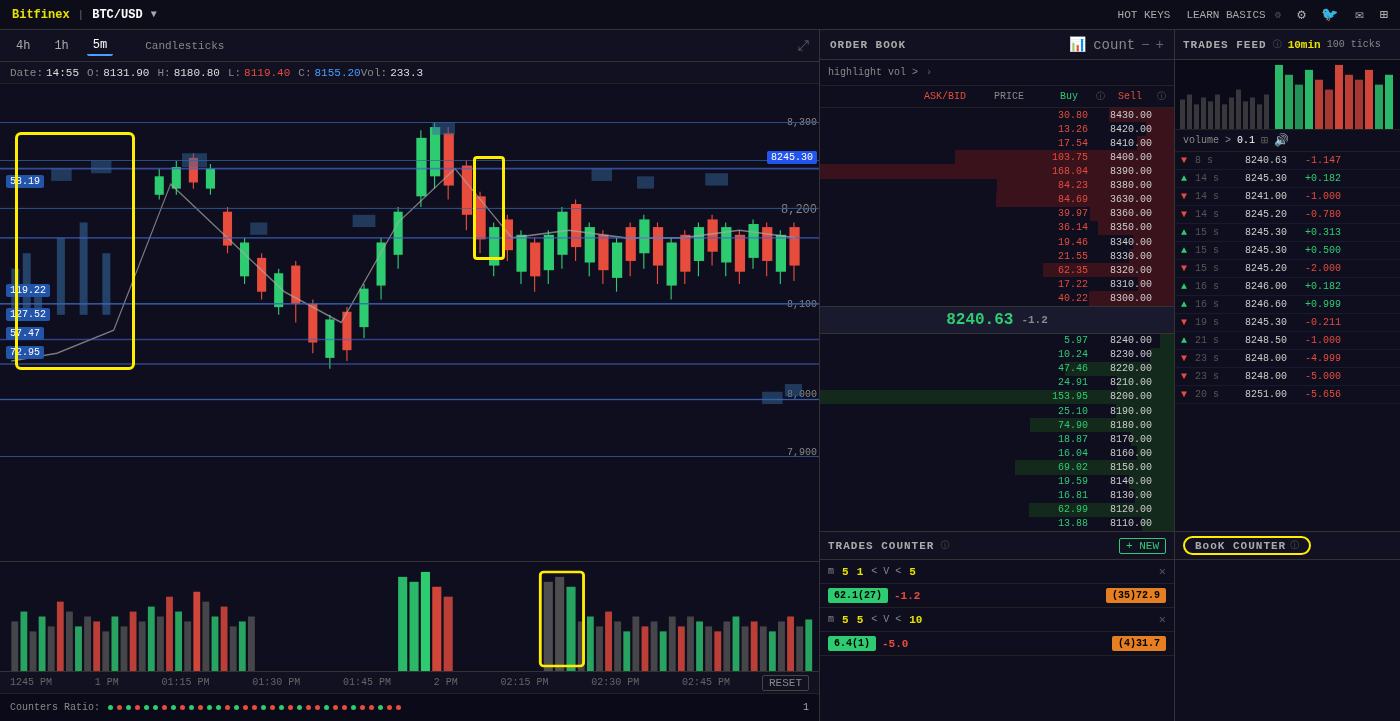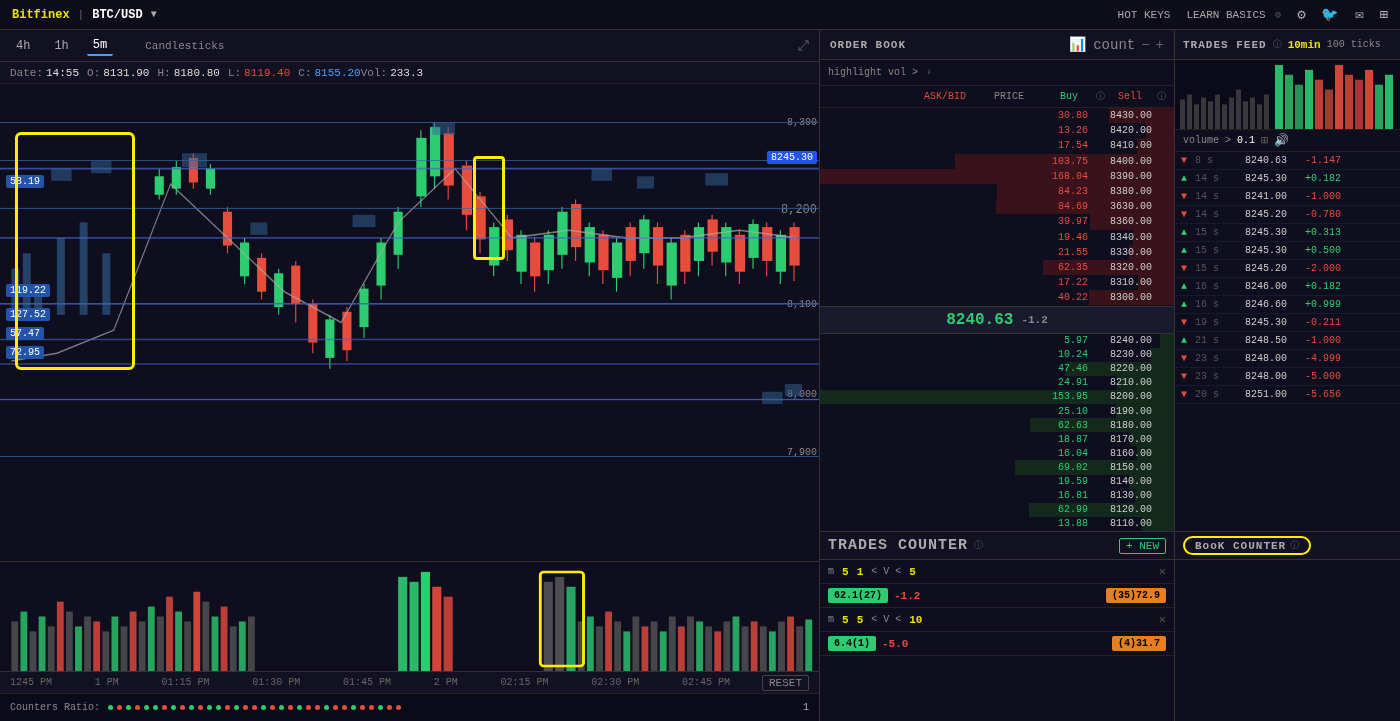--- a/index.html
+++ b/index.html
@@ -494,21 +494,21 @@
     .tc-header {
       height: 28px;
       background: #111122;
       display: flex;
       align-items: center;
       padding: 0 8px;
       border-bottom: 1px solid #333;
       gap: 6px;
       flex-shrink: 0;
     }
-    .tc-title { color: #aaa; font-size: 15px; font-weight: bold; letter-spacing: 1px; }
+    .tc-title { color: #aaa; font-size: 11px; font-weight: bold; letter-spacing: 1px; }
     .tc-info { color: #555; font-size: 9px; }
     .tc-new-btn {
       margin-left: auto;
       color: #2ecc71;
       font-size: 11px;
       cursor: pointer;
       border: 1px solid #2ecc71;
       padding: 1px 6px;
       border-radius: 2px;
     }
@@ -1030,20 +1030,25 @@
       <div class="ob-bar-bg ask-bar" style="width:50.39871459176387%"></div>
       <span class="ob-qty">84.69</span>
       <span class="ob-price-cell">3630.00</span>
     </div>
             <div class="ob-row ask">
       <div class="ob-bar-bg ask-bar" style="width:23.78600333253987%"></div>
       <span class="ob-qty">39.97</span>
       <span class="ob-price-cell">8360.00</span>
     </div>
             <div class="ob-row ask">
+      <div class="ob-bar-bg ask-bar" style="width:21.506784099024042%"></div>
+      <span class="ob-qty">36.14</span>
+      <span class="ob-price-cell">8350.00</span>
+    </div>
+            <div class="ob-row ask">
       <div class="ob-bar-bg ask-bar" style="width:11.58057605332064%"></div>
       <span class="ob-qty">19.46</span>
       <span class="ob-price-cell">8340.00</span>
     </div>
             <div class="ob-row ask">
       <div class="ob-bar-bg ask-bar" style="width:12.824327541061653%"></div>
       <span class="ob-qty">21.55</span>
       <span class="ob-price-cell">8330.00</span>
     </div>
             <div class="ob-row ask">
@@ -1095,21 +1100,21 @@
       <span class="ob-qty bid-qty">153.95</span>
       <span class="ob-price-cell">8200.00</span>
     </div>
             <div class="ob-row bid">
       <div class="ob-bar-bg bid-bar" style="width:16.303994803507635%"></div>
       <span class="ob-qty bid-qty">25.10</span>
       <span class="ob-price-cell">8190.00</span>
     </div>
             <div class="ob-row bid">
       <div class="ob-bar-bg bid-bar" style="width:40.682039623254305%"></div>
-      <span class="ob-qty bid-qty">62.63</span>
+      <span class="ob-qty bid-qty">74.90</span>
       <span class="ob-price-cell">8180.00</span>
     </div>
             <div class="ob-row bid">
       <div class="ob-bar-bg bid-bar" style="width:12.257226372198767%"></div>
       <span class="ob-qty bid-qty">18.87</span>
       <span class="ob-price-cell">8170.00</span>
     </div>
             <div class="ob-row bid">
       <div class="ob-bar-bg bid-bar" style="width:10.41896719714193%"></div>
       <span class="ob-qty bid-qty">16.04</span>

